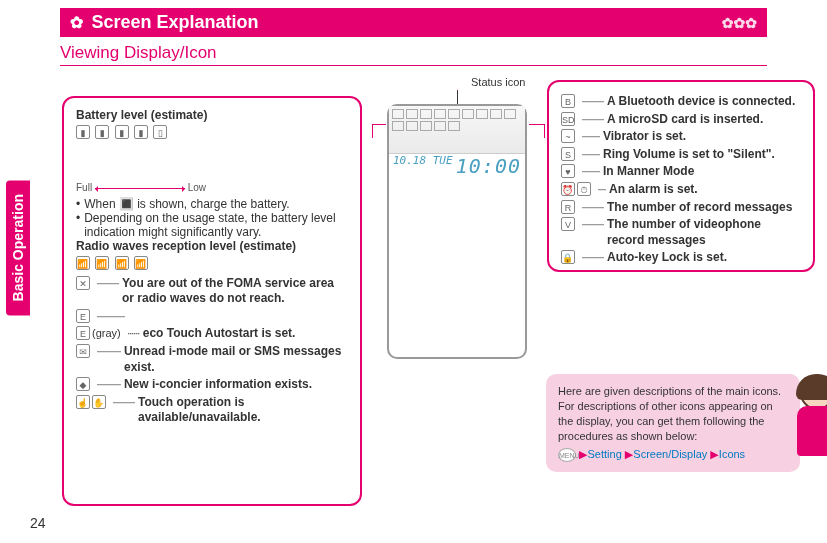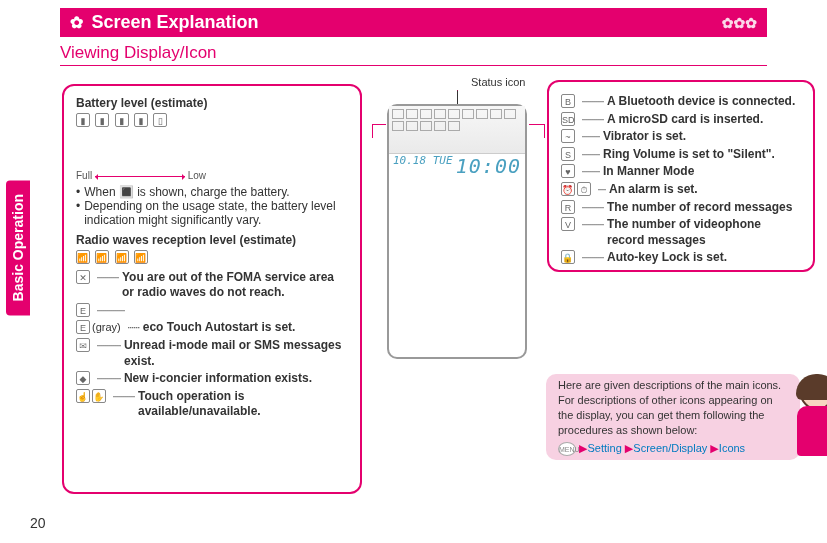--- a/index.html
+++ b/index.html
@@ -63,21 +63,21 @@
     position: relative;
     margin: 14px 0 0 62px;
   }
   .box {
     position: absolute;
     background: #fff;
     border: 2px solid #e4006e;
     border-radius: 12px;
     padding: 10px 12px;
   }
-  .box.left { left: 0; top: 4px; width: 300px; height: 410px; }
+  .box.left { left: 0; top: 16px; width: 300px; height: 410px; }
   .box.right { left: 485px; top: 0; width: 268px; height: 192px; }
   .box b { font-weight: bold; }
   .tiny { font-size: 10px; color: #555; margin-top: 43px; }
   .arrow-line {
     display: inline-block;
     height: 0;
     border-top: 1px solid #e4006e;
     vertical-align: middle;
     width: 90px;
     position: relative;
@@ -151,21 +151,21 @@
     position: absolute;
     border-top: 1px solid #e4006e;
   }
   .speech {
     position: absolute;
     left: 484px;
     top: 294px;
     width: 254px;
     background: #f7d1e2;
     border-radius: 10px;
-    padding: 4px 12px;
+    padding: 10px 12px;
     font-size: 11px;
     line-height: 1.35;
   }
   .speech .nav { color: #007ac0; }
   .speech .nav .tri { color: #e4006e; }
   .menu-badge {
     display:inline-block;
     background:#fff;
     border:1px solid #aaa;
     border-radius:50%;
@@ -220,21 +220,21 @@
 <body>
 
 <div class="header-bar">
   <span class="clover">✿</span>
   <span>Screen Explanation</span>
   <span class="right-deco">✿✿✿</span>
 </div>
 <div class="subheader">Viewing Display/Icon</div>
 
 <div class="side-tab">Basic Operation</div>
-<div class="page-num">20</div>
+<div class="page-num">24</div>
 
 <div class="content">
 
   <div class="status-label">Status icon</div>
   <div class="callout-line" style="left:395px;top:10px;width:0;height:14px;border-left:1px solid #333;"></div>
 
   <div class="box left">
     <div><b>Battery level (estimate)</b></div>
     <div class="icon-row">
       <span class="icon-slot">▮</span>
@@ -252,21 +252,21 @@
       <div>
           <span class="dot">•</span>
           <span>When 🔳 is shown, charge the battery.</span>
         </div>
       <div>
           <span class="dot">•</span>
           <span>Depending on the usage state, the battery level indication might significantly vary.</span>
         </div>
     </div>
 
-    <div style="margin-top:6px"><b>Radio waves reception level (estimate)</b></div>
+    <div style=""><b>Radio waves reception level (estimate)</b></div>
     <div class="icon-row">
       <span class="icon-slot">📶</span>
       <span class="icon-slot">📶</span>
       <span class="icon-slot">📶</span>
       <span class="icon-slot">📶</span>
     </div>
 
     <div style="margin-top:6px">
       <div class="desc-line">
           <span class="icon-slot">✕</span>

